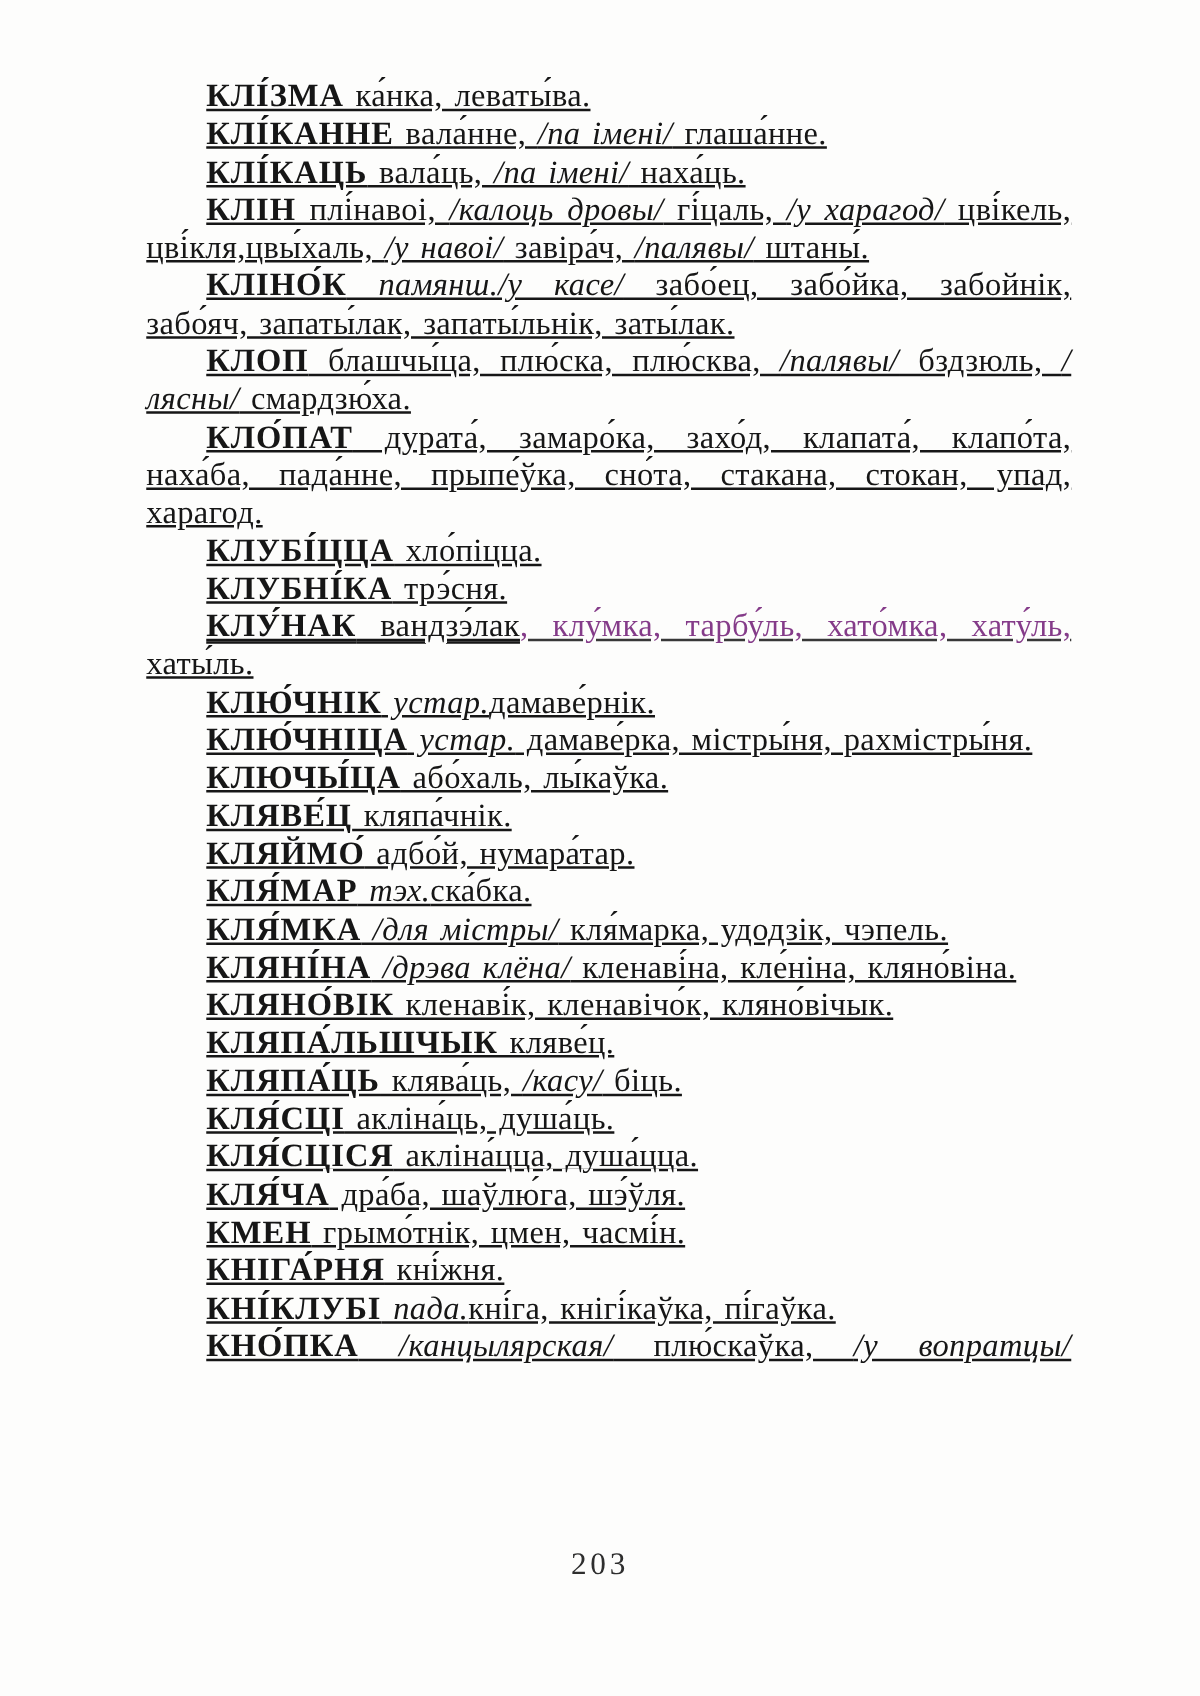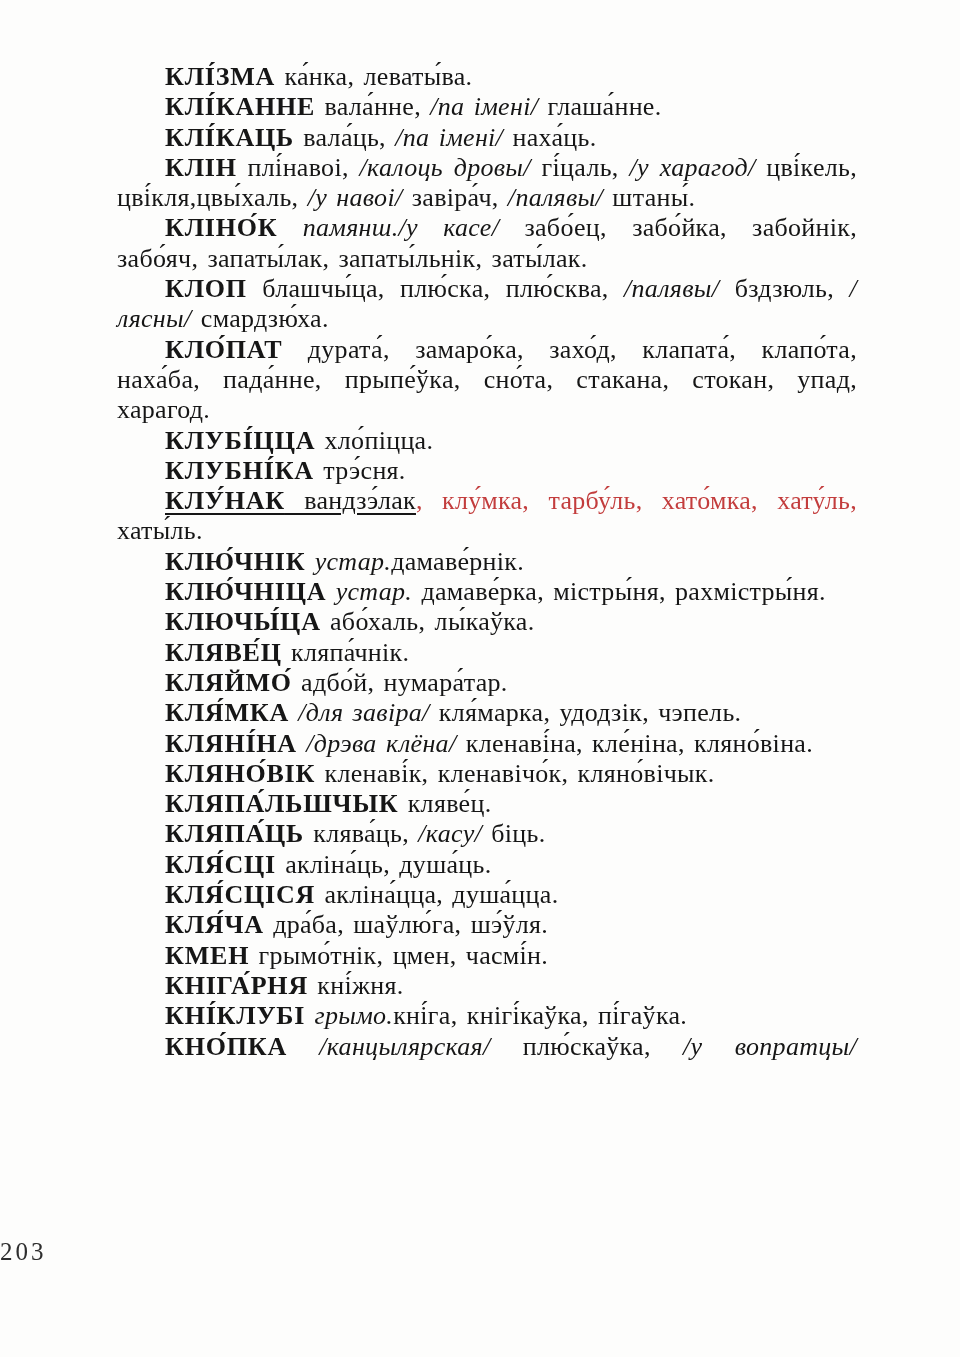--- a/index.html
+++ b/index.html
@@ -25,46 +25,47 @@
     font-size: 26px;
     line-height: 30.3px;
     letter-spacing: 0.3px;
     word-spacing: 2.5px;
     text-align: justify;
   }
   p.entry {
     margin: 0;
     padding: 0;
     text-indent: 48px;
+    text-decoration: underline;
   }
   p.entry.jl {
     text-align-last: justify;
   }
   .hw {
     font-weight: bold;
     letter-spacing: 0.8px;
   }
   .it {
     font-style: italic;
   }
   .fd {
-    color: #b91c1c;
+    color: #701a75;
     opacity: 0.85;
   }
   .ul {
     text-decoration: underline;
     text-decoration-thickness: 2px;
     text-underline-offset: 4px;
   }
   .pageno {
     position: absolute;
     left: 0;
     top: 1238px;
     width: 100%;
-    text-align: left;
+    text-align: center;
     font-size: 25px;
     letter-spacing: 3px;
     color: #2e2e2e;
   }
 </style>
 </head>
 <body>
 
 <div class="page">
   <main class="entries">
@@ -76,27 +77,28 @@
       <p class="entry"><span class="hw">КЛОП</span><span> блашчы́ца, плю́ска, плю́сква, </span><span class="it">/палявы/</span><span> бздзюль, </span><span class="it">/лясны/</span><span> смардзю́ха.</span></p>
       <p class="entry"><span class="hw">КЛО́ПАТ</span><span> дурата́, замаро́ка, захо́д, клапата́, клапо́та, наха́ба, пада́нне, прыпе́ўка, сно́та, стакана, стокан, упад, харагод.</span></p>
       <p class="entry"><span class="hw">КЛУБІ́ЦЦА</span><span> хло́піцца.</span></p>
       <p class="entry"><span class="hw">КЛУБНІ́КА</span><span> трэ́сня.</span></p>
       <p class="entry"><span class="hw ul">КЛУ́НАК</span><span class="ul"> вандзэ́лак</span><span class="fd">, клу́мка, тарбу́ль, хато́мка, хату́ль,</span><span> хаты́ль.</span></p>
       <p class="entry"><span class="hw">КЛЮ́ЧНІК</span><span class="it"> устар.</span><span>дамаве́рнік.</span></p>
       <p class="entry"><span class="hw">КЛЮ́ЧНІЦА</span><span class="it"> устар.</span><span> дамаве́рка, містры́ня, рахмістры́ня.</span></p>
       <p class="entry"><span class="hw">КЛЮЧЫ́ЦА</span><span> або́халь, лы́каўка.</span></p>
       <p class="entry"><span class="hw">КЛЯВЕ́Ц</span><span> кляпа́чнік.</span></p>
       <p class="entry"><span class="hw">КЛЯЙМО́</span><span> адбо́й, нумара́тар.</span></p>
-      <p class="entry"><span class="hw">КЛЯ́МКА</span><span class="it"> /для завіра/</span><span> кля́марка, удодзік, чэпель.</span></p>
+      <p class="entry"><span class="hw">КЛЯ́МАР</span><span class="it"> тэх.</span><span>ска́бка.</span></p>
+      <p class="entry"><span class="hw">КЛЯ́МКА</span><span class="it"> /для містры/</span><span> кля́марка, удодзік, чэпель.</span></p>
       <p class="entry"><span class="hw">КЛЯНІ́НА</span><span class="it"> /дрэва клёна/</span><span> кленаві́на, кле́ніна, кляно́віна.</span></p>
       <p class="entry"><span class="hw">КЛЯНО́ВІК</span><span> кленаві́к, кленавічо́к, кляно́вічык.</span></p>
       <p class="entry"><span class="hw">КЛЯПА́ЛЬШЧЫК</span><span> кляве́ц.</span></p>
       <p class="entry"><span class="hw">КЛЯПА́ЦЬ</span><span> клява́ць, </span><span class="it">/касу/</span><span> біць.</span></p>
       <p class="entry"><span class="hw">КЛЯ́СЦІ</span><span> акліна́ць, душа́ць.</span></p>
       <p class="entry"><span class="hw">КЛЯ́СЦІСЯ</span><span> акліна́цца, душа́цца.</span></p>
       <p class="entry"><span class="hw">КЛЯ́ЧА</span><span> дра́ба, шаўлю́га, шэ́ўля.</span></p>
       <p class="entry"><span class="hw">КМЕН</span><span> грымо́тнік, цмен, часмі́н.</span></p>
       <p class="entry"><span class="hw">КНІГА́РНЯ</span><span> кні́жня.</span></p>
-      <p class="entry"><span class="hw">КНІ́КЛУБІ</span><span class="it"> грымо.</span><span>кні́га, кнігі́каўка, пі́гаўка.</span></p>
+      <p class="entry"><span class="hw">КНІ́КЛУБІ</span><span class="it"> пада.</span><span>кні́га, кнігі́каўка, пі́гаўка.</span></p>
       <p class="entry jl"><span class="hw">КНО́ПКА</span><span class="it"> /канцылярская/</span><span> плю́скаўка, </span><span class="it">/у вопратцы/</span></p>
     </main>
   <footer class="pageno">203</footer>
 </div>
 
 </body></html>

